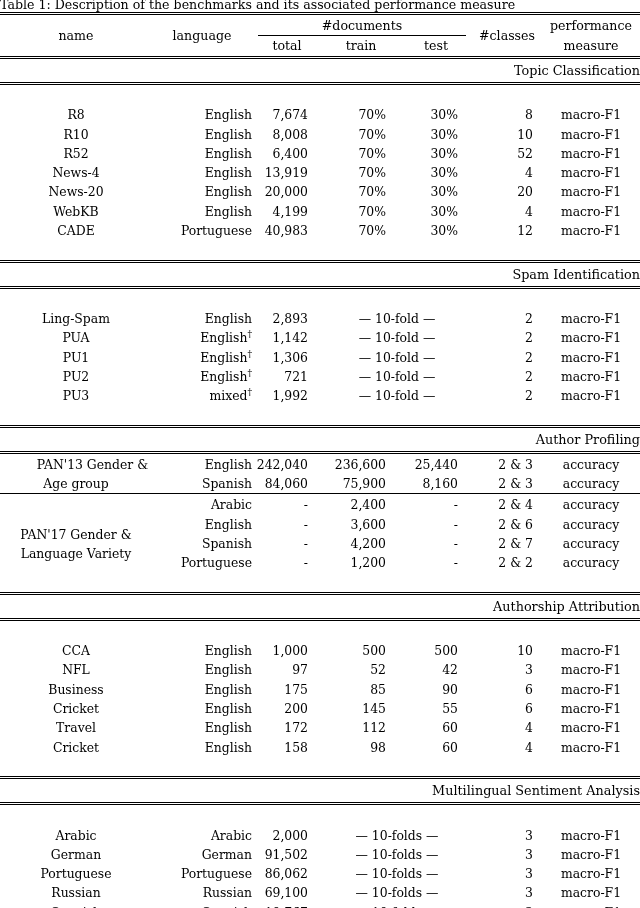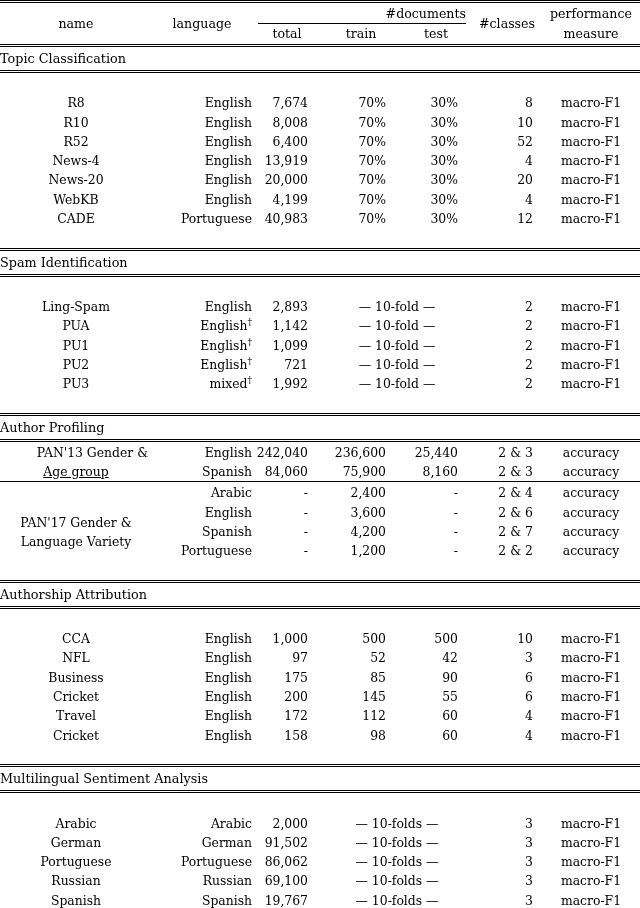--- a/index.html
+++ b/index.html
@@ -73,40 +73,39 @@
     font-size: 0;
   }
   tr.hr-thick td { border-top: 1.4px solid #000; }
   tr.hr-thin  td { border-top: 0.9px solid #000; }
 
   .spacer-sm td { height: 5px; line-height: 5px; font-size: 0; }
   .spacer-xs td { height: 3px; line-height: 3px; font-size: 0; }
 
   
   tr.section td {
-    text-align: left;
+    text-align: right;
     height: 22px;
     line-height: 22px;
     font-size: 12.8px;
   }
 
   
   tr.hdr td {
     height: 20px;
     line-height: 20px;
     text-align: center;
     font-size: 12.6px;
   }
   .docs-span {
     display: block;
     border-bottom: 0.9px solid #000;
     margin: 0 6px 0 6px;
     line-height: 18px;
     height: 18px;
-    text-align: right;
   }
   .sub {
     font-size: 12.3px;
   }
 
   sup.dag {
     font-size: 9.2px;
     vertical-align: super;
     line-height: 0;
   }
@@ -127,20 +126,23 @@
     text-align: center;
     font-size: 12.3px;
     line-height: 14px;
   }
 </style>
 </head>
 <body>
 
 <div class="page">
 
+  <div class="caption-clip">
+    <div class="caption">Table 1: Description of the benchmarks and its associated performance measure</div>
+  </div>
 
   <table class="bench">
     <colgroup>
       <col class="c-name">
         <col class="c-lang">
         <col class="c-total">
       <col class="c-train">
         <col class="c-test">
         <col class="c-cls">
         <col class="c-perf">
@@ -289,21 +291,21 @@
         <td class="a-c">PUA</td>
         <td class="a-l"><span>English</span><sup class="dag">†</sup></td>
         <td class="a-r">1,142</td>
         <td colspan="2" class="a-c">— 10-fold —</td>
         <td class="a-rc">2</td>
         <td class="a-c">macro-F1</td>
       </tr>
       <tr>
         <td class="a-c">PU1</td>
         <td class="a-l"><span>English</span><sup class="dag">†</sup></td>
-        <td class="a-r">1,099</td>
+        <td class="a-r">1,306</td>
         <td colspan="2" class="a-c">— 10-fold —</td>
         <td class="a-rc">2</td>
         <td class="a-c">macro-F1</td>
       </tr>
       <tr>
         <td class="a-c">PU2</td>
         <td class="a-l"><span>English</span><sup class="dag">†</sup></td>
         <td class="a-r">721</td>
         <td colspan="2" class="a-c">— 10-fold —</td>
         <td class="a-rc">2</td>
@@ -336,21 +338,21 @@
         </tr>
       <tr class="hr hr-thin">
           <td colspan="7"></td>
         </tr>
 
       <tr>
         <td rowspan="2" class="a-c">
           <div style="line-height:19px;margin-left:33px;">
             <span>PAN'13 Gender &amp;</span><sup class="dag"></sup>
           </div>
-          <div style="line-height:19px;text-decoration:underline;"><span>Age group</span></div>
+          <div style="line-height:19px;"><span>Age group</span></div>
         </td>
         <td class="a-l">English</td>
         <td class="a-r">242,040</td>
         <td class="a-r">236,600</td>
         <td class="a-r">25,440</td>
         <td class="a-rc">2 &amp; 3</td>
         <td class="a-c">accuracy</td>
       </tr>
       <tr>
         <td class="a-l">Spanish</td>

